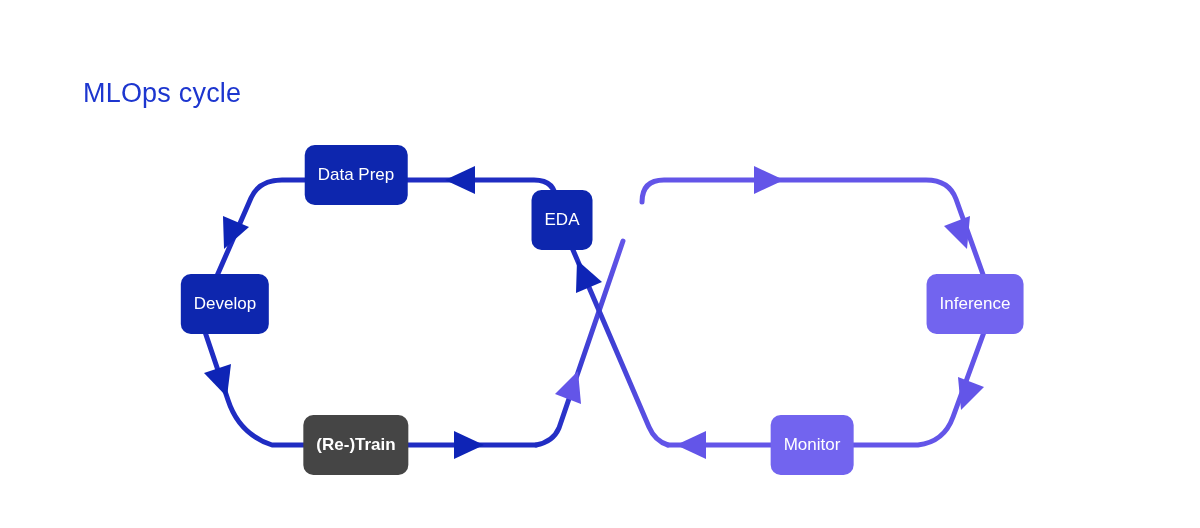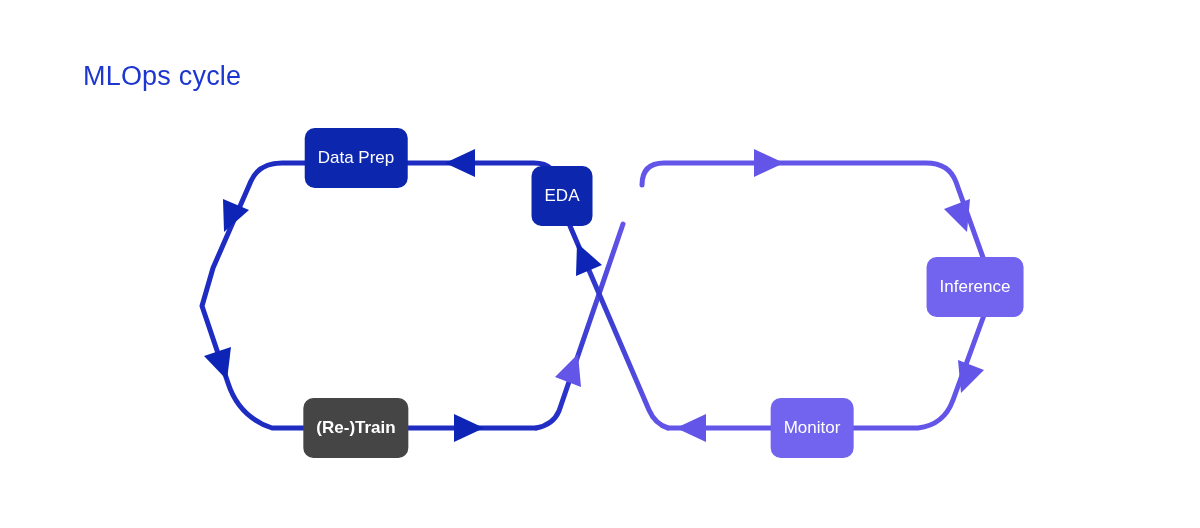--- a/index.html
+++ b/index.html
@@ -18,20 +18,21 @@
   body {
     background: var(--background);
     font-family: "Liberation Sans", "DejaVu Sans", sans-serif;
     overflow: hidden;
   }
   .stage {
     position: relative;
     width: 1200px;
     height: 444px;
     background: var(--background);
+    margin-top: 17px;
   }
   .title {
     position: absolute;
     left: 83px;
     top: 61px;
     font-size: 27px;
     font-weight: 500;
     letter-spacing: 0.2px;
     color: var(--title-color);
     white-space: nowrap;
@@ -101,22 +102,25 @@
     <polygon style="fill: var(--ops-line)" points="578,354 581,387 555,377"></polygon>
     <polygon style="fill: var(--ops-line)" points="784,163 754,149 754,177"></polygon>
     <polygon style="fill: var(--ops-line)" points="967,232 944,209 970,199"></polygon>
     <polygon style="fill: var(--ops-line)" points="961,393 958,360 984,370"></polygon>
     <polygon style="fill: var(--ops-line)" points="676,428 706,414 706,442"></polygon>
   </svg>
 
   <div class="node dev" style="left:356px; top:158px">
     <span>Data Prep</span>
   </div>
-  <div class="node dev" style="left:562px; top:196px">
+  <div class="node dev" style="left:562px; top:203px">
     <span>EDA</span>
+  </div>
+  <div class="node dev" style="left:225px; top:287px">
+    <span>Develop</span>
   </div>
   <div class="node train" style="left:356px; top:428px">
     <span>(Re-)Train</span>
   </div>
   <div class="node ops" style="left:812px; top:428px">
     <span>Monitor</span>
   </div>
   <div class="node ops" style="left:975px; top:287px">
     <span>Inference</span>
   </div>

